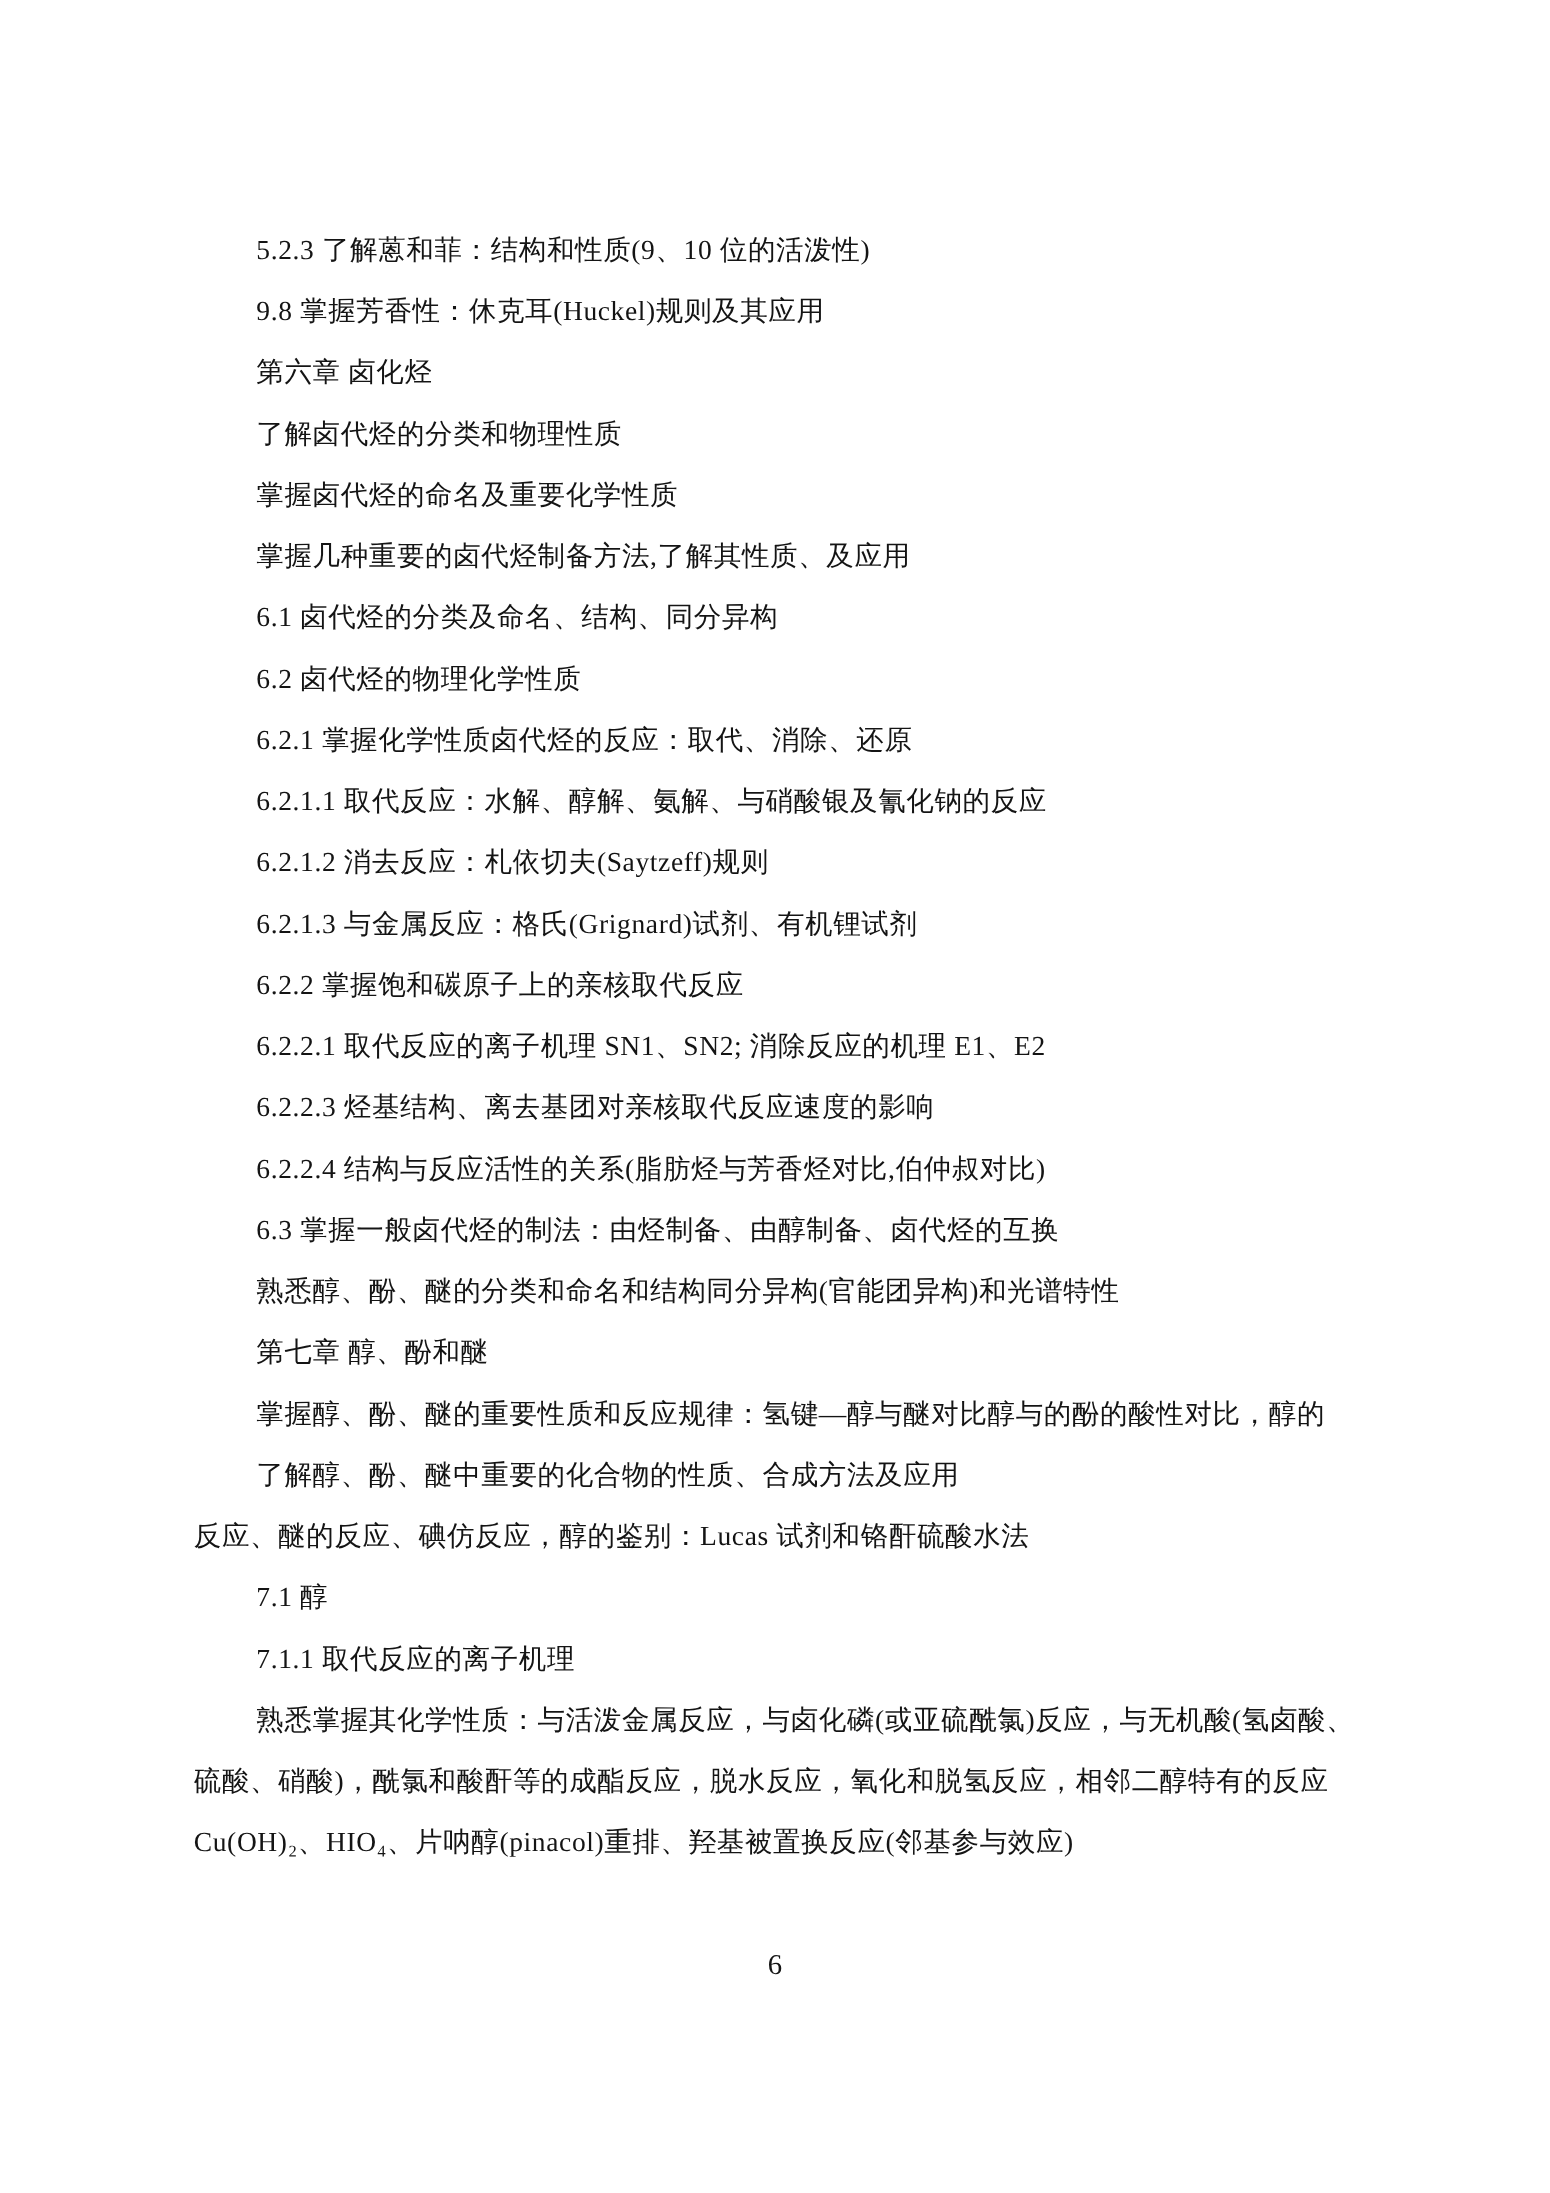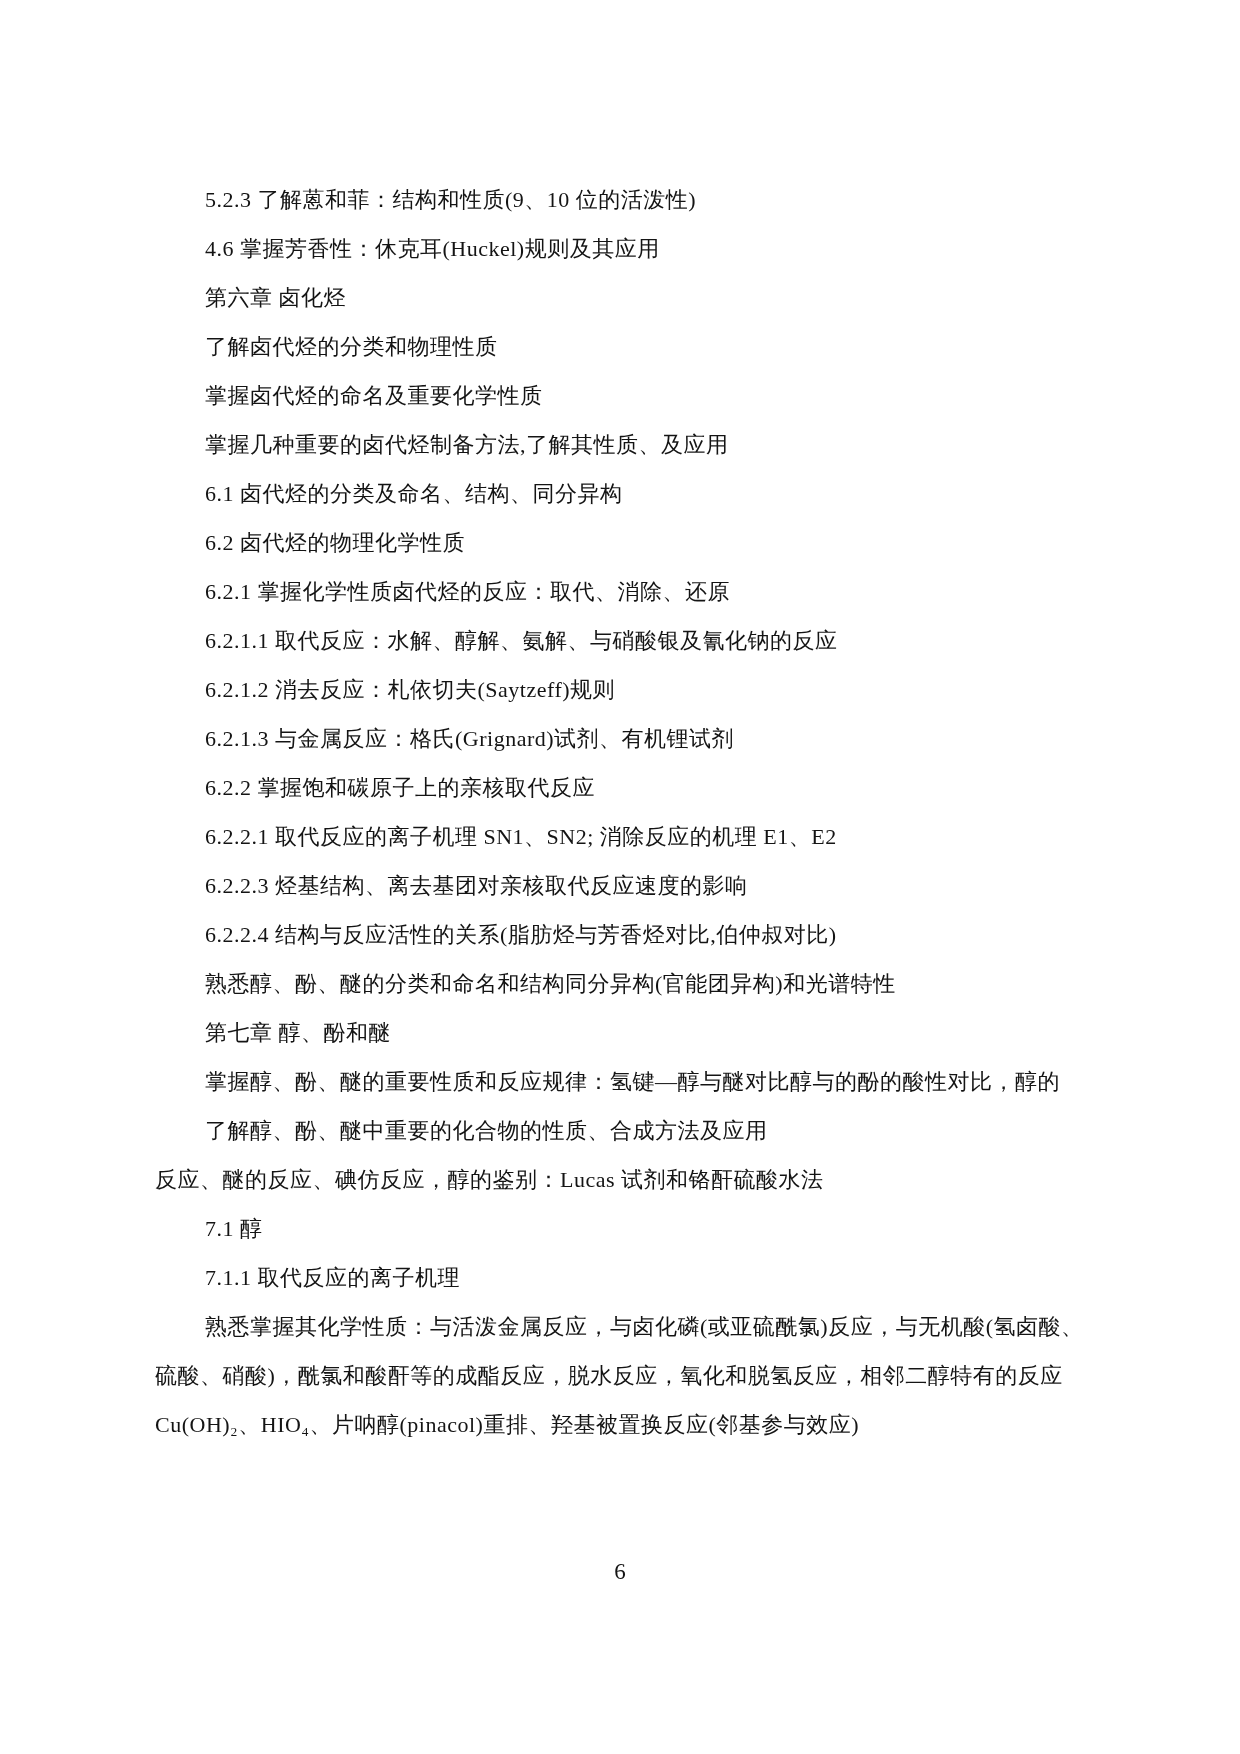--- a/index.html
+++ b/index.html
@@ -43,35 +43,36 @@
     font-size: 23px;
   }
 </style>
 </head>
 <body>
 
 <div class="page">
   <div class="content">
 
   <div class="line indent">5.2.3 了解蒽和菲：结构和性质(9、10 位的活泼性)</div>
-      <div class="line indent">4.6 掌握芳香性：休克耳(Huckel)规则及其应用</div>
+      <div class="line indent">9.8 掌握芳香性：休克耳(Huckel)规则及其应用</div>
       <div class="line indent">第六章 卤化烃</div>
       <div class="line indent">了解卤代烃的分类和物理性质</div>
       <div class="line indent">掌握卤代烃的命名及重要化学性质</div>
       <div class="line indent">掌握几种重要的卤代烃制备方法,了解其性质、及应用</div>
       <div class="line indent">6.1 卤代烃的分类及命名、结构、同分异构</div>
       <div class="line indent">6.2 卤代烃的物理化学性质</div>
       <div class="line indent">6.2.1 掌握化学性质卤代烃的反应：取代、消除、还原</div>
       <div class="line indent">6.2.1.1 取代反应：水解、醇解、氨解、与硝酸银及氰化钠的反应</div>
       <div class="line indent">6.2.1.2 消去反应：札依切夫(Saytzeff)规则</div>
       <div class="line indent">6.2.1.3 与金属反应：格氏(Grignard)试剂、有机锂试剂</div>
       <div class="line indent">6.2.2 掌握饱和碳原子上的亲核取代反应</div>
       <div class="line indent">6.2.2.1 取代反应的离子机理 SN1、SN2; 消除反应的机理 E1、E2</div>
       <div class="line indent">6.2.2.3 烃基结构、离去基团对亲核取代反应速度的影响</div>
       <div class="line indent">6.2.2.4 结构与反应活性的关系(脂肪烃与芳香烃对比,伯仲叔对比)</div>
+      <div class="line indent">6.3 掌握一般卤代烃的制法：由烃制备、由醇制备、卤代烃的互换</div>
       <div class="line indent">熟悉醇、酚、醚的分类和命名和结构同分异构(官能团异构)和光谱特性</div>
       <div class="line indent">第七章 醇、酚和醚</div>
       <div class="line indent">掌握醇、酚、醚的重要性质和反应规律：氢键—醇与醚对比醇与的酚的酸性对比，醇的</div>
       <div class="line indent">了解醇、酚、醚中重要的化合物的性质、合成方法及应用</div>
       <div class="line">反应、醚的反应、碘仿反应，醇的鉴别：Lucas 试剂和铬酐硫酸水法</div>
       <div class="line indent">7.1 醇</div>
       <div class="line indent">7.1.1 取代反应的离子机理</div>
       <div class="line indent">熟悉掌握其化学性质：与活泼金属反应，与卤化磷(或亚硫酰氯)反应，与无机酸(氢卤酸、</div>
       <div class="line">硫酸、硝酸)，酰氯和酸酐等的成酯反应，脱水反应，氧化和脱氢反应，相邻二醇特有的反应</div>
       <div class="line">Cu(OH)₂、HIO₄、片呐醇(pinacol)重排、羟基被置换反应(邻基参与效应)</div>

